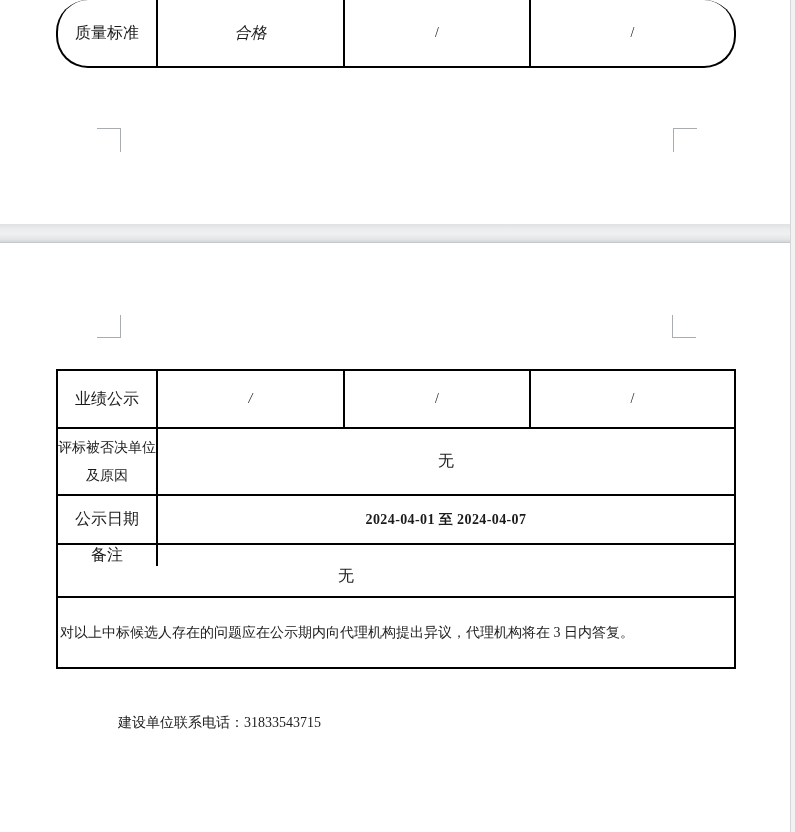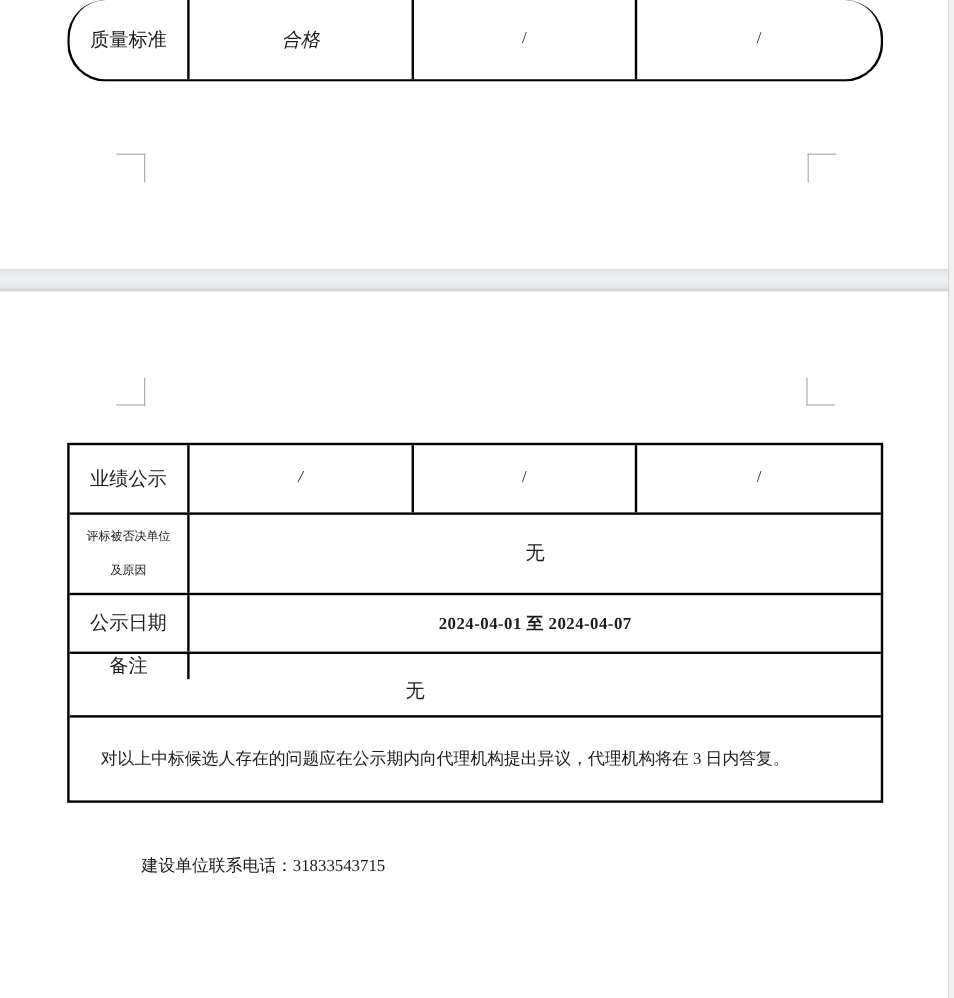--- a/index.html
+++ b/index.html
@@ -40,25 +40,25 @@
   .cell.sep { border-right:2px solid #000; }
   .w1 { width:100px; } .w2 { width:187px;font-style:italic; } .w3 { width:186px; } .w4 { width:203px; }
   .slash { font-size:14px; }
 
   
   #p2table {
     position:absolute; left:56px; top:98px; width:680px;
     border:2px solid #000; box-sizing:border-box;margin-top:28px;
   }
   .t-row { display:flex; box-sizing:border-box; border-bottom:2px solid #000; }
-  .t-row:last-child { border-bottom:none;padding-left:24px; }
+  .t-row:last-child { border-bottom:none; }
   .h1 { height:58px; } .h2 { height:67px; } .h3 { height:49px; } .h4 { height:53px;flex-direction:column; } .h5 { height:69px; }
   .label-cell { width:100px; border-right:2px solid #000; }
   .merged { width:576px; }
-  .small { font-size:10px; line-height:28px; }
+  .small { font-size:14px; line-height:28px; }
   .date-cell { font-size:14px; letter-spacing:0.4px;font-weight:bold; }
   .note-cell {
     width:676px; justify-content:flex-start; text-align:left;
     font-size:14px; padding-left:2px;
   }
 
   
   #footer {
     position:absolute; left:118px; top:426px;
     font-size:14px; line-height:21.5px; white-space:pre-wrap;

